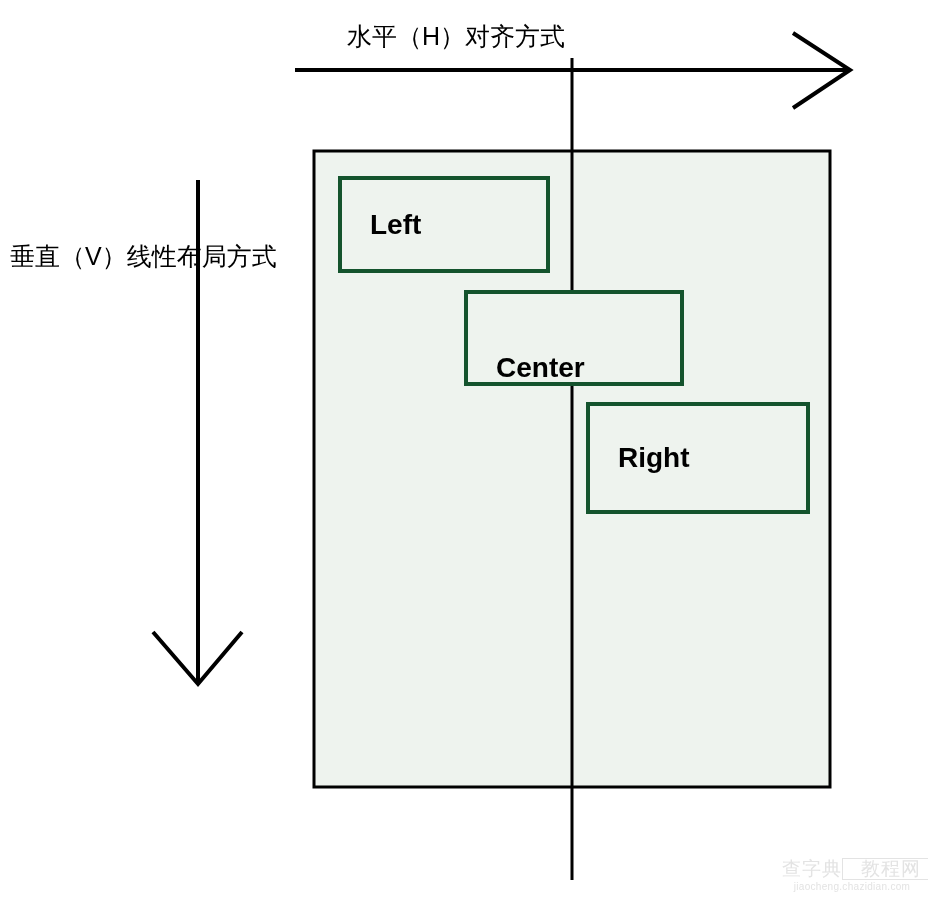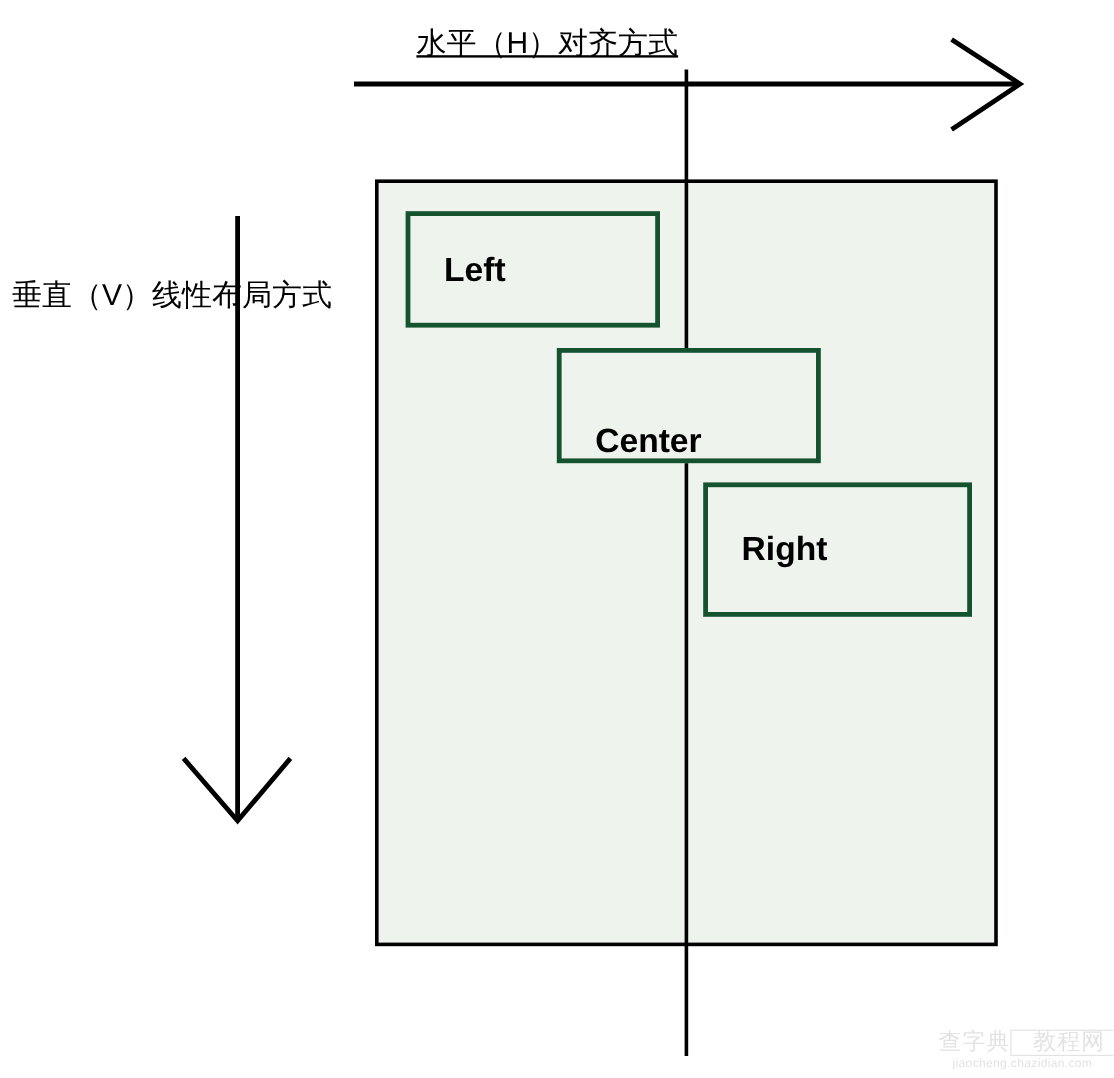--- a/index.html
+++ b/index.html
@@ -29,25 +29,24 @@
     font-size: 25px;
     font-weight: 400;
     color: #000000;
     white-space: nowrap;
     letter-spacing: 0px;
     line-height: 1;
   }
   #label-horizontal {
     left: 347px;
     top: 24px;
-    text-decoration: underline;
   }
   #label-vertical {
     left: 10px;
-    top: 234px;
+    top: 244px;
   }
   .child-box {
     position: absolute;
     box-sizing: border-box;
     border: 4px solid #14532d;
     background: #eef3ee;
     display: flex;
     align-items: center;
   }
   .child-box-label {

